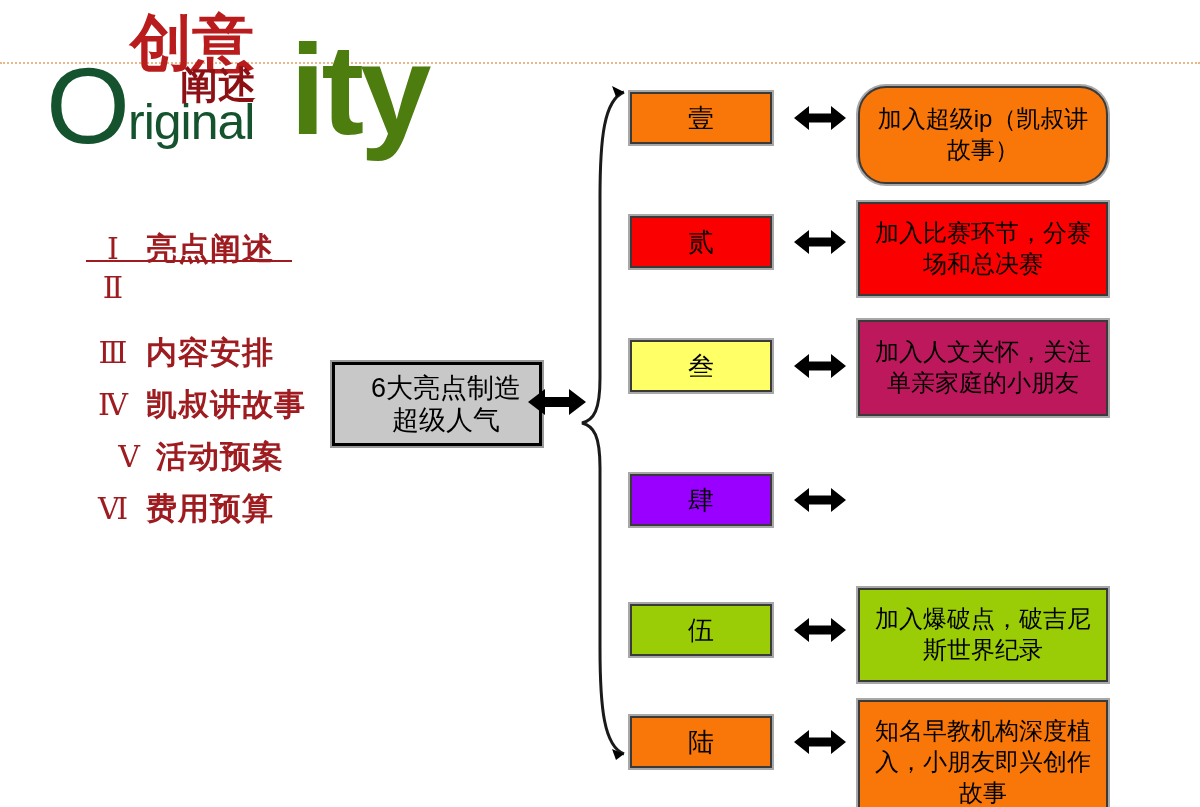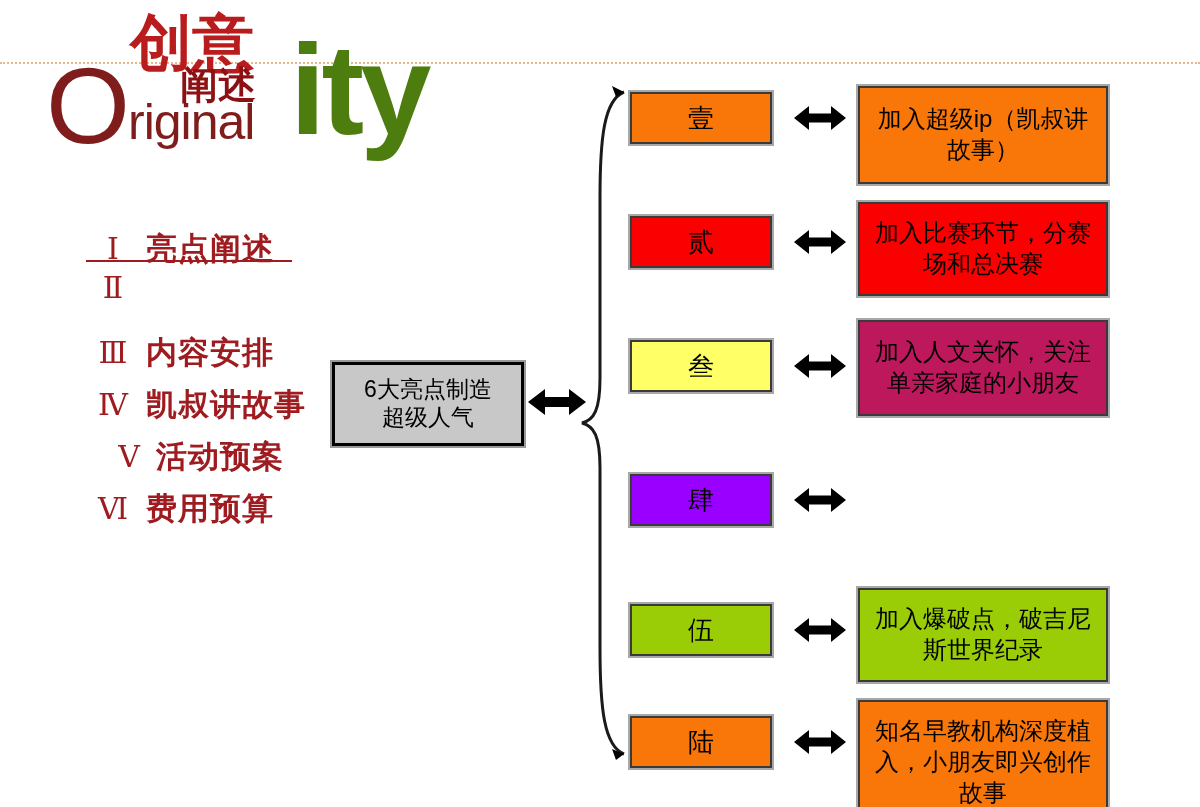--- a/index.html
+++ b/index.html
@@ -34,21 +34,21 @@
     position: absolute;
     left: 42px;
     top: 4px;
     width: 420px;
     height: 190px;
   }
   .t-original {
     position: absolute;
     left: 4px;
     top: 48px;
-    color: #7f1d1d;
+    color: #14532d;
     white-space: nowrap;
     line-height: 1;
   }
   .t-original .big-o {
     font-size: 108px;
     font-weight: 400;
     letter-spacing: -2px;
   }
   .t-original .riginal {
     font-size: 50px;
@@ -134,23 +134,24 @@
     width: 186px;
     height: 78px;
     background: #c8c8c8;
     border: 3px solid #000000;
     box-shadow: 0 0 0 2px #9a9a9a;
     display: flex;
     align-items: center;
     justify-content: center;
     text-align: center;
     color: #000000;
-    font-size: 23px;
+    font-size: 27px;
     font-weight: 400;
     line-height: 1.2;
+    padding-left: 18px;
   }
 
   
   .arrow {
     position: absolute;
     width: 54px;
     height: 30px;
   }
   .arrow svg { display: block; width: 100%; height: 100%; }
 
@@ -280,21 +281,21 @@
   <div id="rows-container">
       <div class="row" style="top: 92px;">
         <div class="num-box" style="background: rgb(249, 118, 8);">
           <span>壹</span>
         </div>
         <div class="row-arrow">
           <svg viewBox="0 0 52 28" xmlns="http://www.w3.org/2000/svg">
             <path d="M0 14 L15 2 L15 9.5 L37 9.5 L37 2 L52 14 L37 26 L37 18.5 L15 18.5 L15 26 Z" fill="#000000"></path>
           </svg>
         </div>
-        <div class="text-box" style="background: rgb(249, 118, 8); height: 98px; margin-top: -6px;">
+        <div class="text-box" style="background: rgb(249, 118, 8); height: 98px; margin-top: -6px; border-radius: 28px;">
           <span>加入超级ip（凯叔讲故事）</span>
         </div>
       </div>
       <div class="row" style="top: 216px;">
         <div class="num-box" style="background: rgb(250, 0, 0);">
           <span>贰</span>
         </div>
         <div class="row-arrow">
           <svg viewBox="0 0 52 28" xmlns="http://www.w3.org/2000/svg">
             <path d="M0 14 L15 2 L15 9.5 L37 9.5 L37 2 L52 14 L37 26 L37 18.5 L15 18.5 L15 26 Z" fill="#000000"></path>

